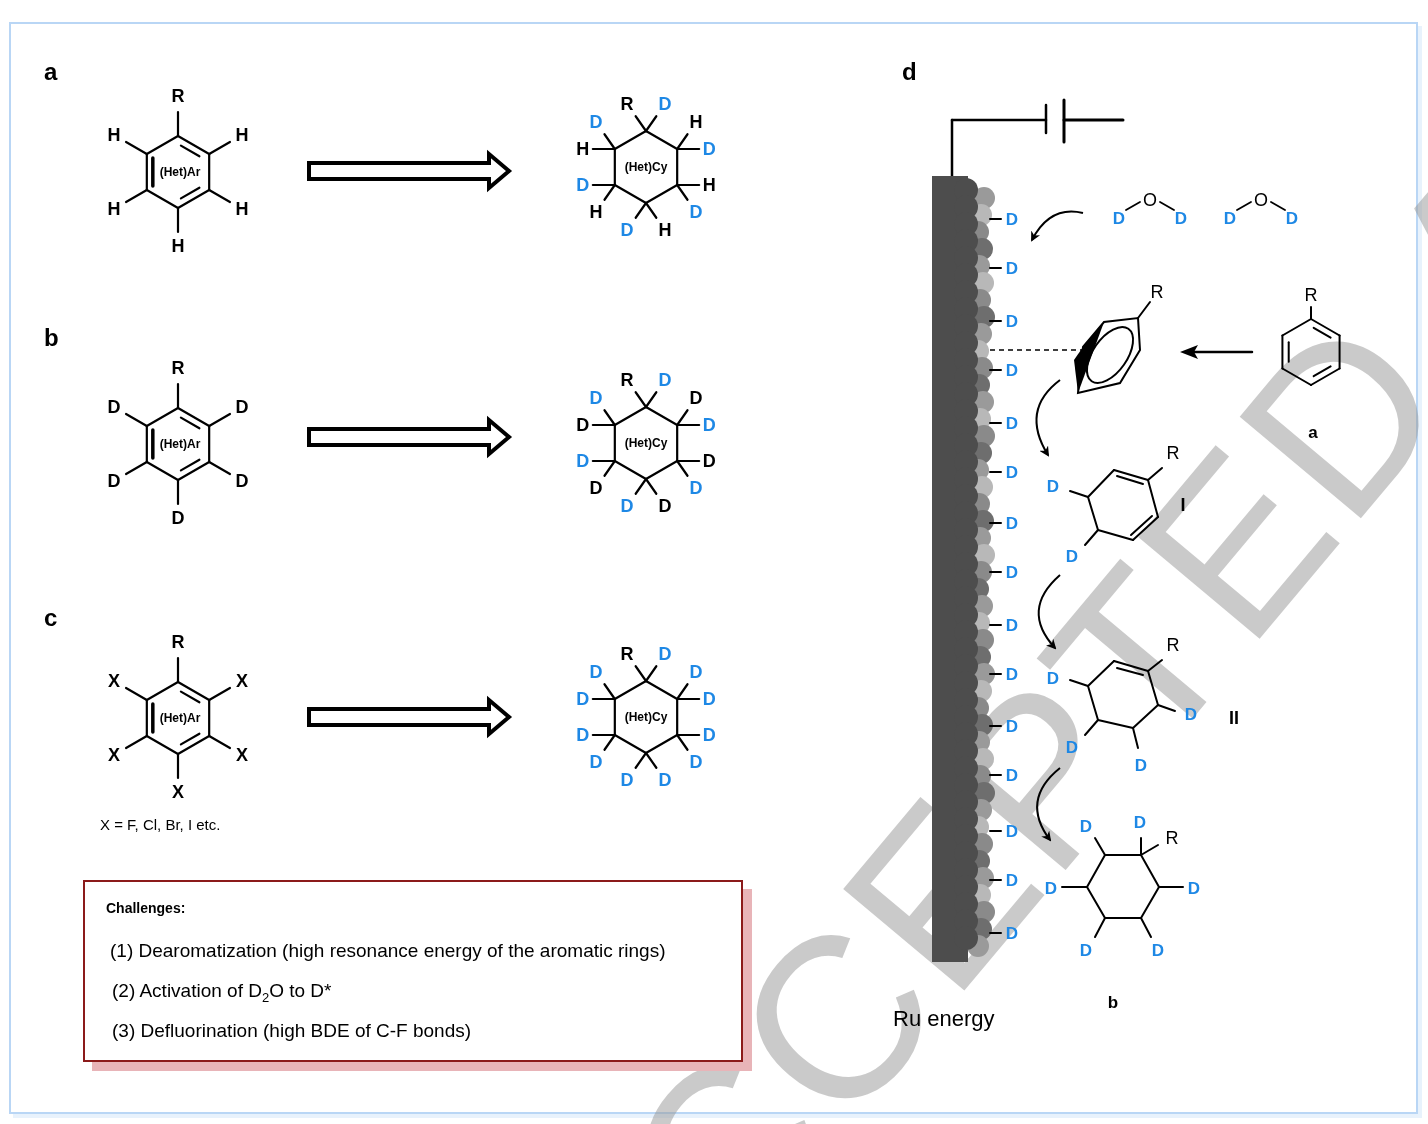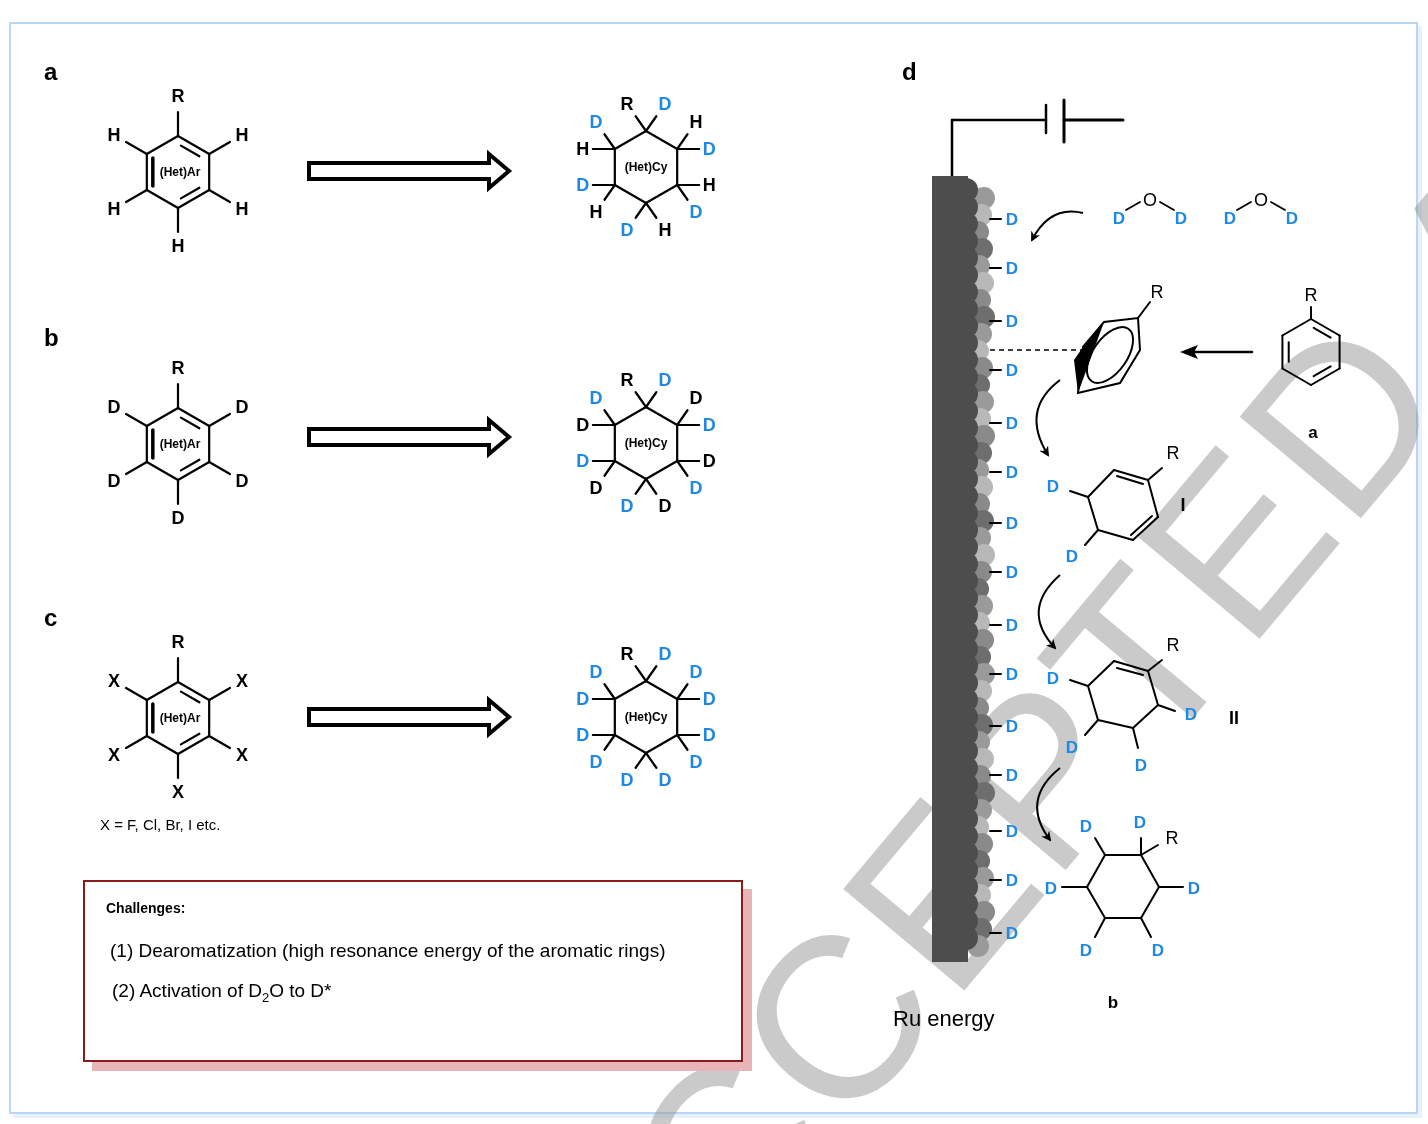--- a/index.html
+++ b/index.html
@@ -410,13 +410,14 @@
 <div class="panel-label" style="left:44px; top:604px;">c</div>
 <div class="panel-label" style="left:902px; top:58px;">d</div>
 
 <div class="cap" style="left:100px; top:816px;">X = F, Cl, Br, I etc.</div>
 <div class="cap" style="left:893px; top:1006px; font-size:22px;">Ru energy</div>
 
 <div id="challenges">
   <div class="title">Challenges:</div>
   <div class="item" style="top:58px;"><span>(1) Dearomatization (high resonance energy of the aromatic rings)</span></div>
   <div class="item" style="top:98px; left:27px;text-align:center;"><span>(2) Activation of D</span><sub>2</sub><span>O to D*</span></div>
+  <div class="item" style="top:138px; left:27px;"><span>(3) Defluorination (high BDE of C-F bonds)</span></div>
 </div>
 
 </body></html>

